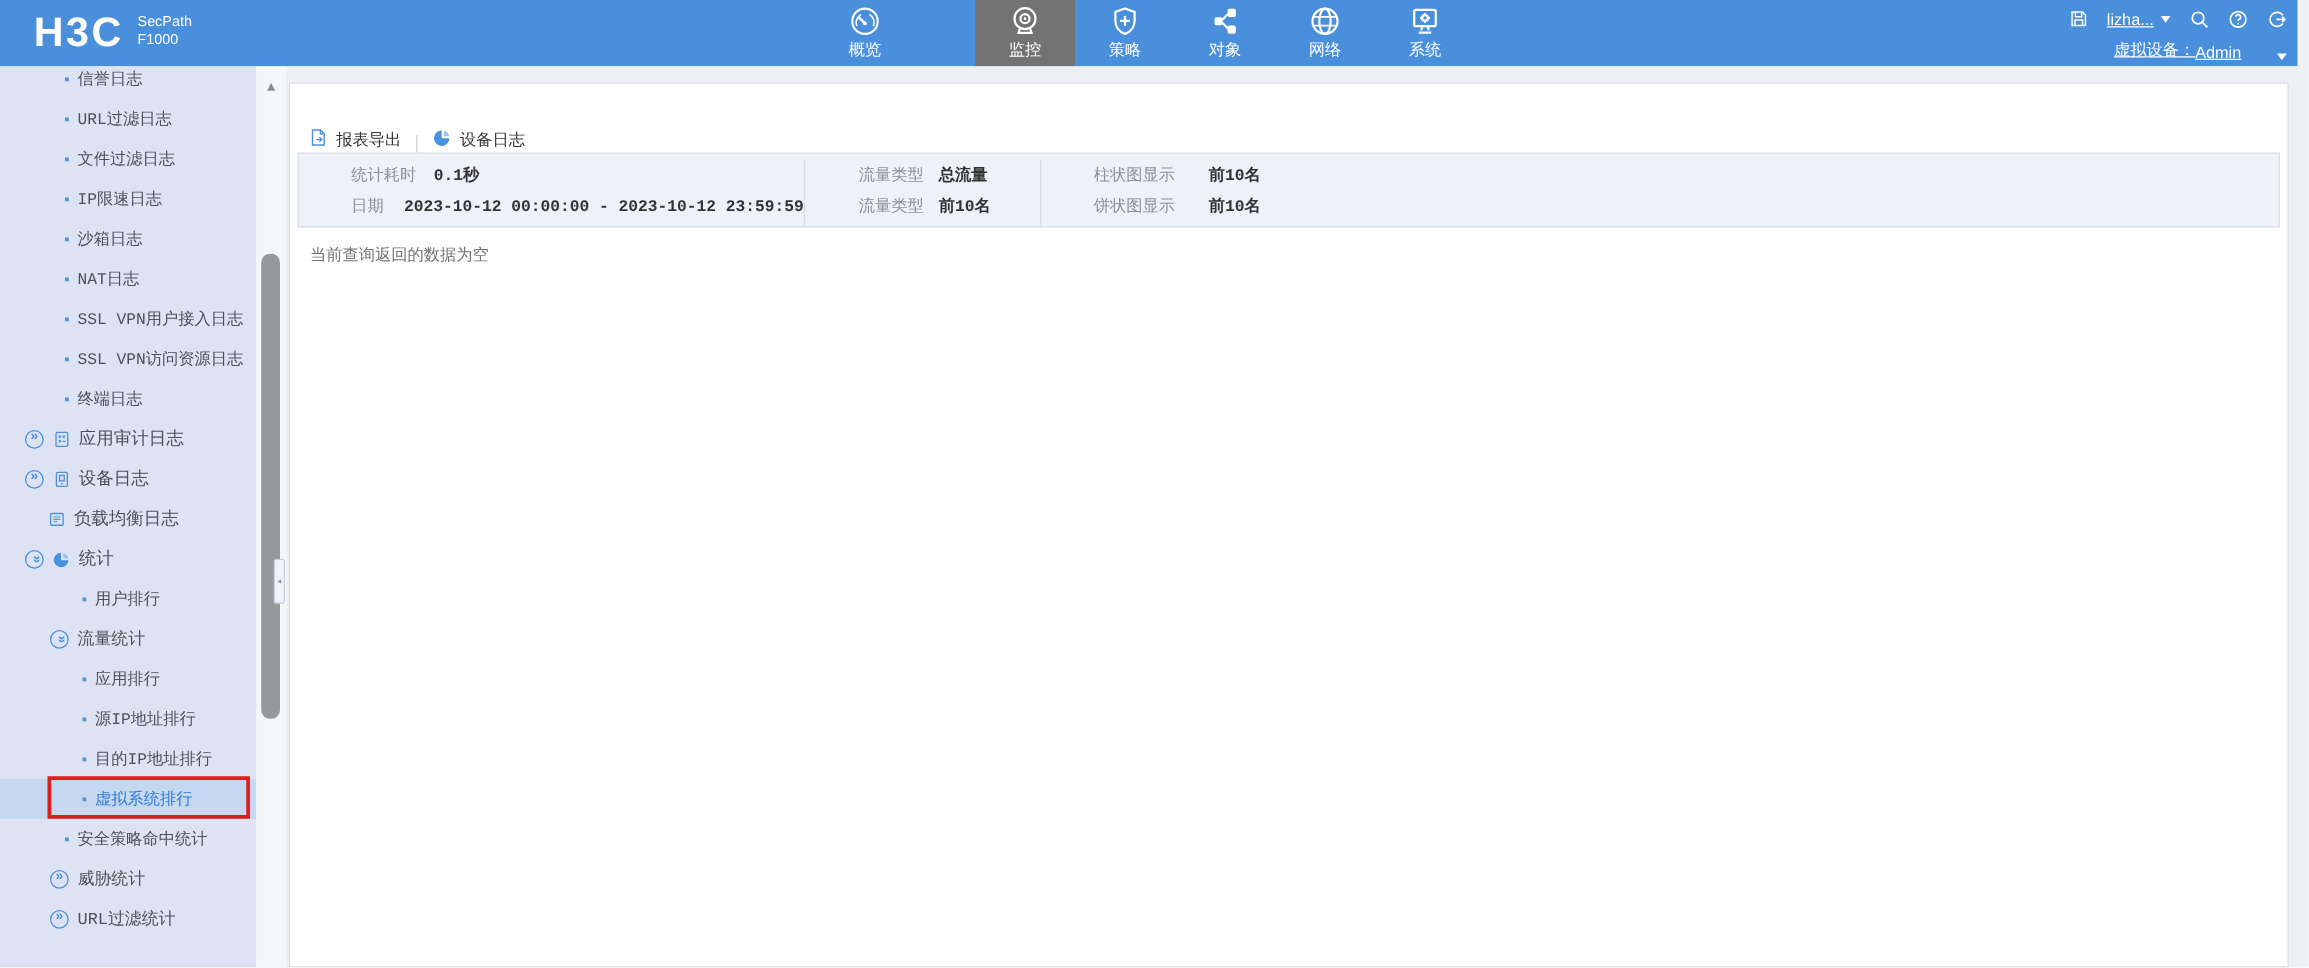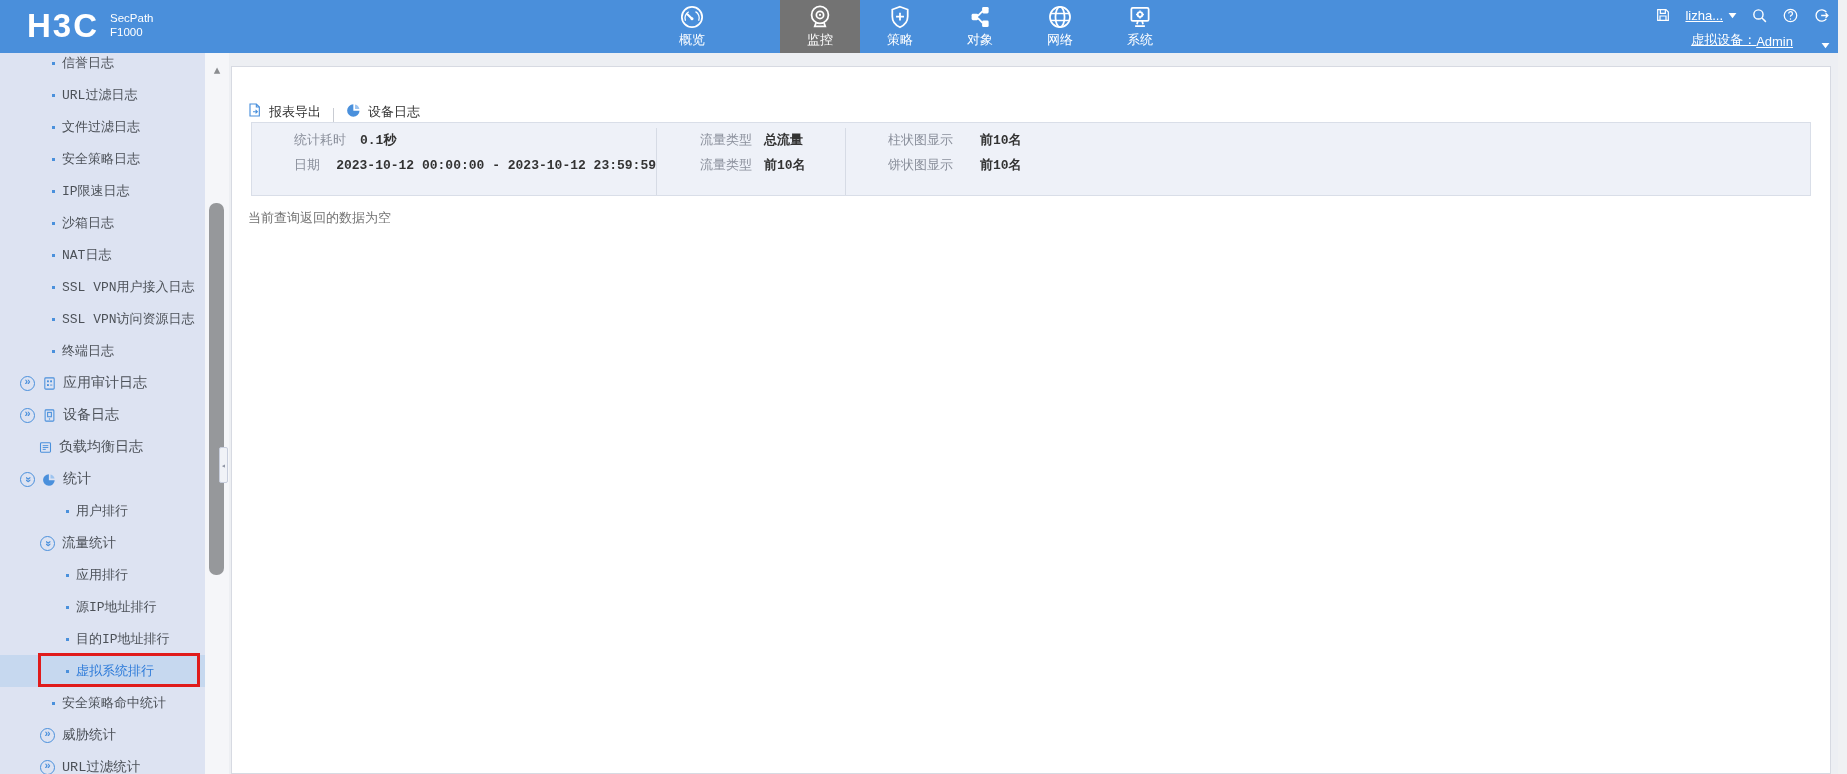--- a/index.html
+++ b/index.html
@@ -52,21 +52,21 @@
   .collapse-handle { position:absolute; left:219px; top:394px; width:9px; height:36px; background:#f0f2f7;
         border:1px solid #c8cedd; border-radius:2px; z-index:6; display:flex; align-items:center;
         justify-content:center; color:#8a90a0; font-size:8px; cursor:pointer; }
 
   
   .main { flex:1; background:#edeff3; padding:13px 7px 0 2px; }
   .panel { background:#fff; border:1px solid #d7dae2; height:100%; }
   .toolbar { height:55px; display:flex; align-items:flex-end; padding-left:15px; }
   .tbtn { display:flex; align-items:center; gap:6px; font-size:13px; color:#333; cursor:pointer; }
   .tsep { width:1px; height:14px; background:#c9ccd3; margin:0 12px; }
-  .summary { margin:0 19px; height:74px; background:#eef1f8; border:1px solid #d9dee8; display:flex; padding-top:5px;justify-content:center; }
+  .summary { margin:0 6px; height:60px; background:#eef1f8; border:1px solid #d9dee8; display:flex; padding-top:5px;justify-content:center; }
   .scol { height:100%; }
   .scol1 { width:404px; padding-left:42px; }
   .scol2 { width:189px; padding-left:43px; border-left:1px solid #d6dbe5; }
   .scol3 { flex:1; padding-left:42px; border-left:1px solid #d6dbe5; }
   .srow { height:25px; line-height:25px; font-size:13px; display:flex; white-space:nowrap; }
   .slabel { color:#8a8f9b; }
   .scol1 .slabel { width:66px; } .scol2 .slabel { width:64px; } .scol3 .slabel { width:92px; }
   .svalue { color:#333; font-weight:bold; }
   .empty-msg { margin:13px 16px; font-size:13px; color:#737373; }
 </style>
@@ -206,26 +206,20 @@
           <div class="mi lvl3">
             <span class="marker">
               <span class="dot"></span>
             </span>
             <span class="mi-label">文件过滤日志</span>
           </div>
           <div class="mi lvl3">
             <span class="marker">
               <span class="dot"></span>
             </span>
-            <span class="mi-label">安全策略日志</span>
-          </div>
-          <div class="mi lvl3">
-            <span class="marker">
-              <span class="dot"></span>
-            </span>
             <span class="mi-label">IP限速日志</span>
           </div>
           <div class="mi lvl3">
             <span class="marker">
               <span class="dot"></span>
             </span>
             <span class="mi-label">沙箱日志</span>
           </div>
           <div class="mi lvl3">
             <span class="marker">

